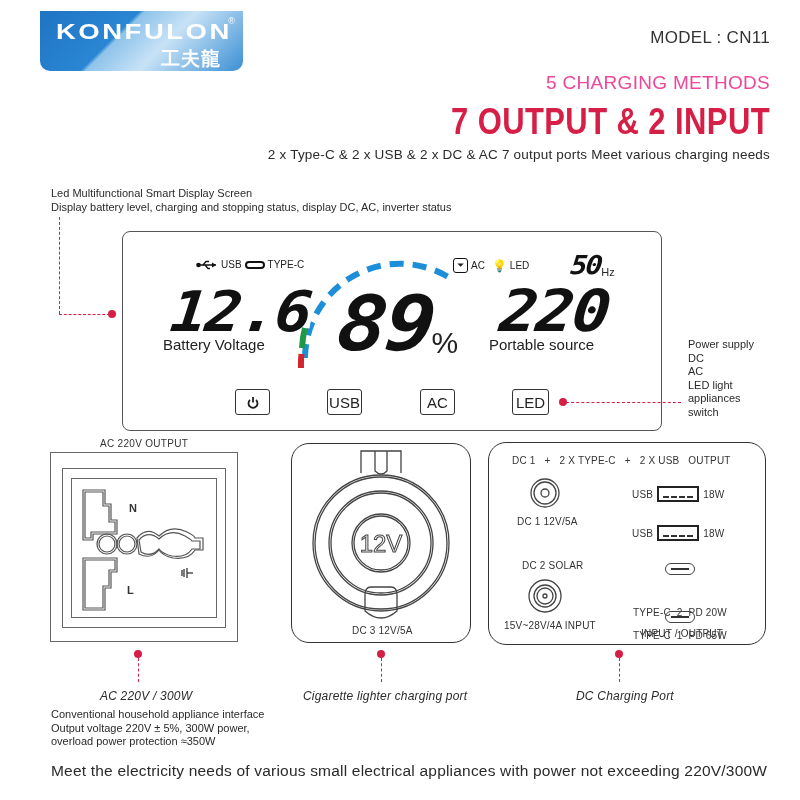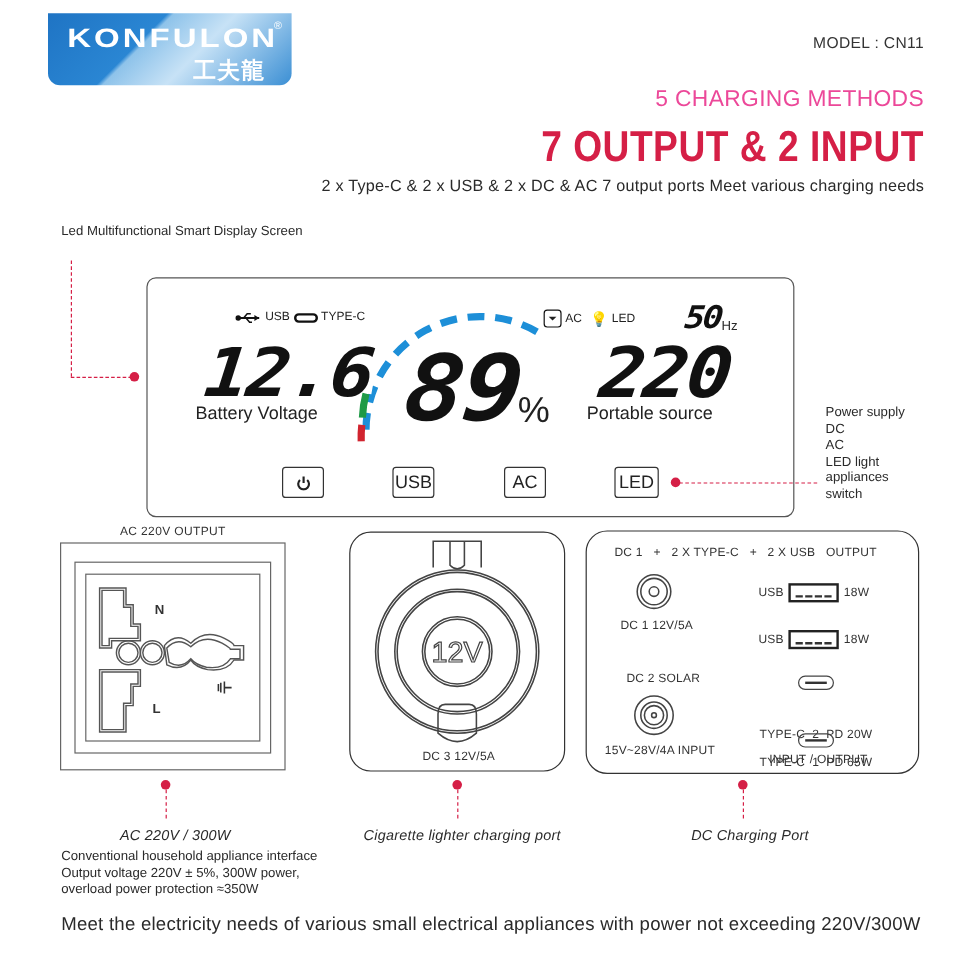--- a/index.html
+++ b/index.html
@@ -8,21 +8,21 @@
   .abs { position: absolute; }
   .cond { font-family: "Liberation Sans Narrow", "Liberation Sans", sans-serif; }
 
   
   .logo { left: 40px; top: 11px; width: 203px; height: 60px; border-radius: 0 0 10px 10px;
     background: linear-gradient(135deg, #1f74c4 0%, #2a86d3 38%, #8ec3ea 40%, #c7e2f6 60%, #3b8fd4 100%); overflow: hidden; }
   .logo-word { position: absolute; left: 16px; top: 8px; font-size: 22px; font-weight: bold; color: #fff; letter-spacing: 2px; transform: scaleX(1.25); transform-origin: left; }
   .logo-reg { position: absolute; right: 8px; top: 5px; font-size: 9px; color: #fff; }
   .logo-cn { position: absolute; right: 22px; top: 35px; font-size: 19px; font-weight: bold; color: #fff; letter-spacing: 1px; }
 
-  .model { right: 30px; top: 28px; font-size: 13px; color: #333; letter-spacing: 0.3px; }
+  .model { right: 30px; top: 28px; font-size: 17px; color: #333; letter-spacing: 0.3px; }
   .methods { right: 30px; top: 72px; font-size: 19px; color: #ec4899; letter-spacing: 0.3px; }
   .headline { right: 30px; top: 101px; font-size: 36px; font-weight: bold; color: #d51f46; letter-spacing: 0.5px; transform: scaleX(0.86); transform-origin: right; }
   .subline { right: 30px; top: 147px; font-size: 13.5px; color: #2a2a2a; letter-spacing: 0.2px; }
 
   .led-desc { left: 51px; top: 186px; font-size: 11px; line-height: 14px; color: #2a2a2a; }
 
   
   .vdot { border-left: 1px dashed #d51f46; width: 0; }
   .hdot { border-top: 1px dashed #d51f46; height: 0; }
   .dot { width: 8px; height: 8px; border-radius: 50%; background: #d51f46; }
@@ -64,20 +64,21 @@
   <span class="logo-cn">工夫龍</span>
 </div>
 
 <div class="abs model cond">MODEL : CN11</div>
 <div class="abs methods cond">5 CHARGING METHODS</div>
 <div class="abs headline cond">7 OUTPUT &amp; 2 INPUT</div>
 <div class="abs subline cond">2 x Type-C &amp; 2 x USB &amp; 2 x DC &amp; AC 7 output ports Meet various charging needs</div>
 
 <div class="abs led-desc cond">
   <div>Led Multifunctional Smart Display Screen</div>
+  <div>Display battery level, charging and stopping status, display DC, AC, inverter status</div>
 </div>
 <div class="abs vdot" style="left:59px;top:217px;height:97px;"></div>
 <div class="abs hdot" style="left:59px;top:314px;width:51px;"></div>
 <div class="abs dot" style="left:108px;top:310px;"></div>
 
 <div class="abs display"></div>
 
 <div class="abs icons-row" style="left:196px;top:259px;">
   <svg width="22" height="10" viewBox="0 0 22 10">
       <circle cx="2.5" cy="5" r="2.3" fill="#111"></circle>

